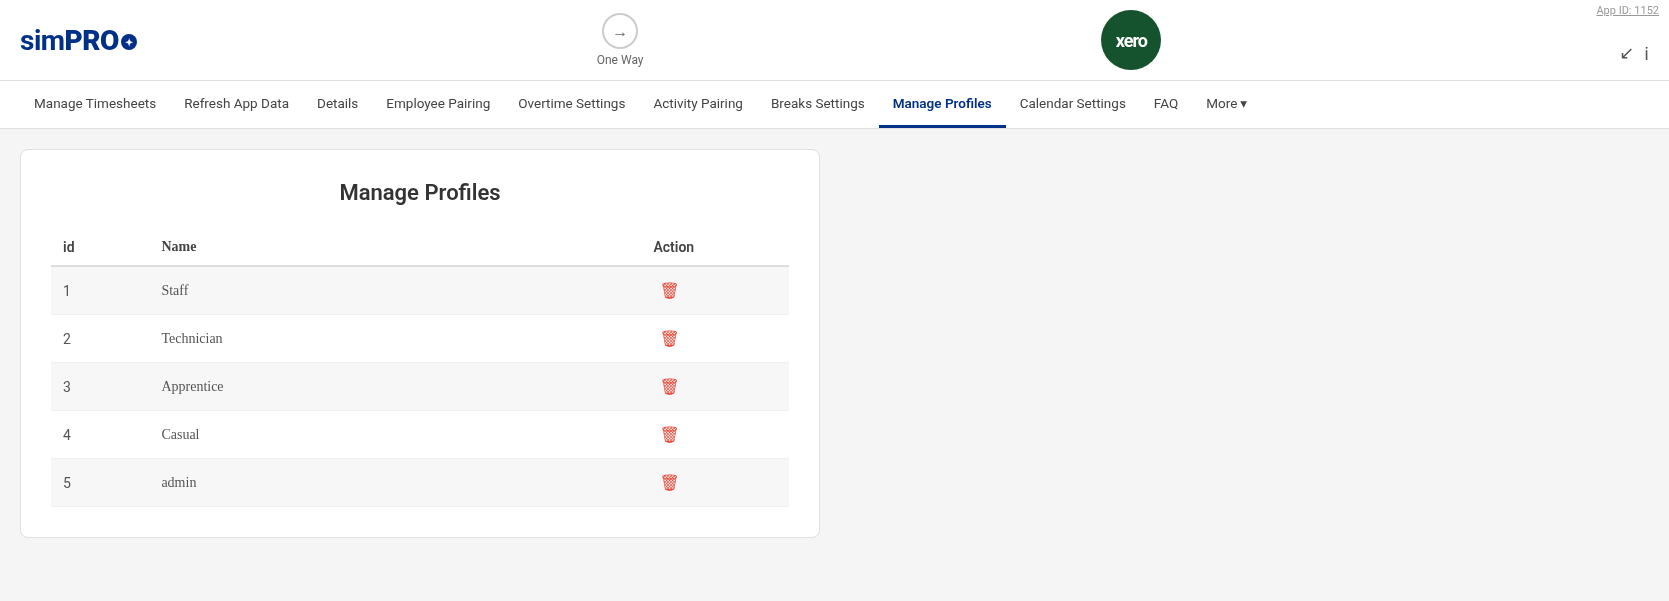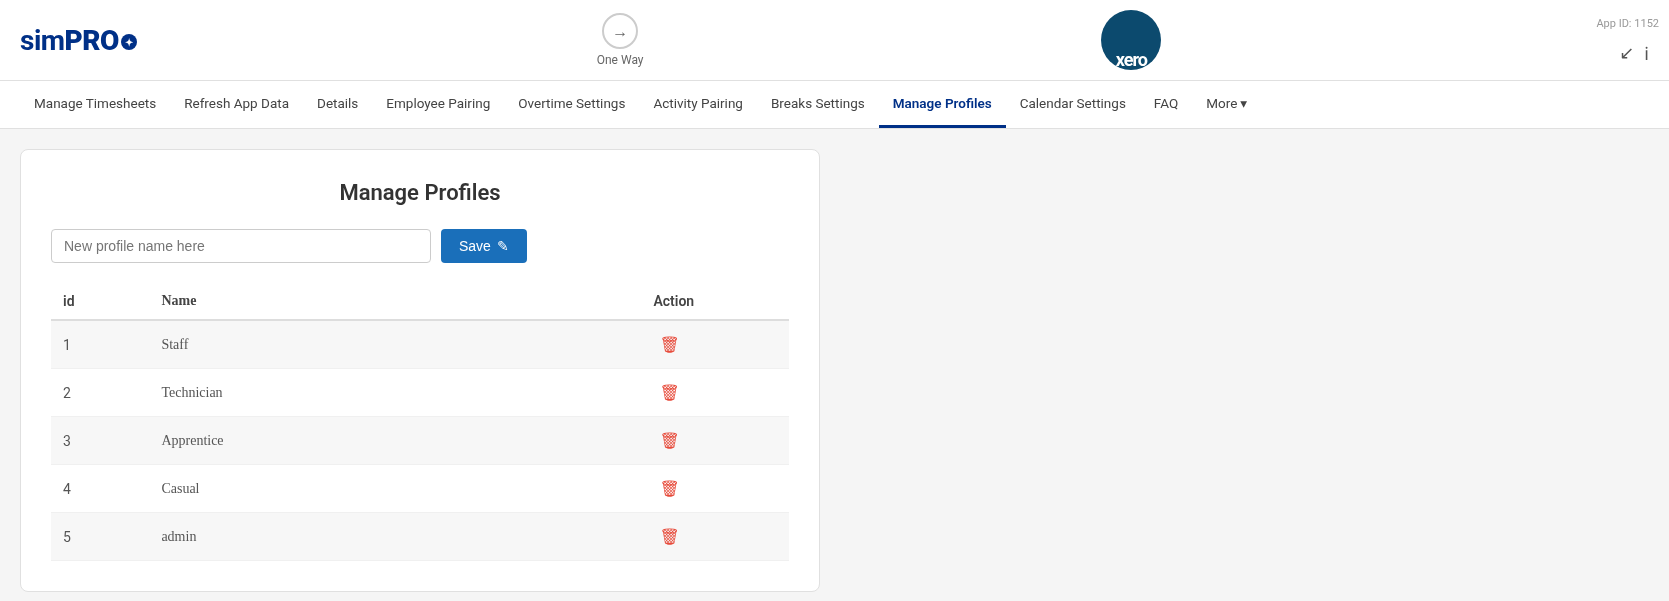--- a/index.html
+++ b/index.html
@@ -16,24 +16,25 @@
       display: flex;
       align-items: center;
       justify-content: space-between;
       padding: 10px 20px;
       border-bottom: 1px solid #e0e0e0;
       position: relative;
     }
 
     .app-id {
       position: absolute;
-      top: 17px;
+      top: 4px;
       right: 10px;
       font-size: 11px;
       color: #999;
+      text-decoration: underline;
     }
 
     .logo-area {
       display: flex;
       align-items: center;
     }
 
     .logo-text {
       font-size: 28px;
       font-weight: 700;
@@ -68,24 +69,24 @@
     }
 
     .one-way-label {
       font-size: 12px;
       color: #666;
     }
 
     .xero-logo {
       width: 60px;
       height: 60px;
-      background: #0c4a6e;
+      background: #14532d;
       border-radius: 50%;
       display: flex;
-      align-items: flex-end;
+      align-items: center;
       justify-content: center;
       color: white;
       font-size: 18px;
       font-weight: 700;
       letter-spacing: -1px;
     }
 
     .right-icons {
       display: flex;
       align-items: center;
@@ -318,27 +319,20 @@
   <a class="nav-item more" href="#">
     <span>More</span>
     <span>▾</span>
   </a>
 </nav>
 
 <div class="main">
   <div class="card">
     <h2 class="card-title">Manage Profiles</h2>
 
-    <div class="form-row">
-      <input class="profile-input" type="text" placeholder="New profile name here" style="">
-      <button class="save-btn">
-        <span>Save</span>
-        <span>✎</span>
-      </button>
-    </div>
 
     <table class="profiles-table">
       <thead>
         <tr>
           <th class="col-id">id</th>
           <th class="col-name">Name</th>
           <th class="col-action">Action</th>
         </tr>
       </thead>
       <tbody id="profiles-tbody">

